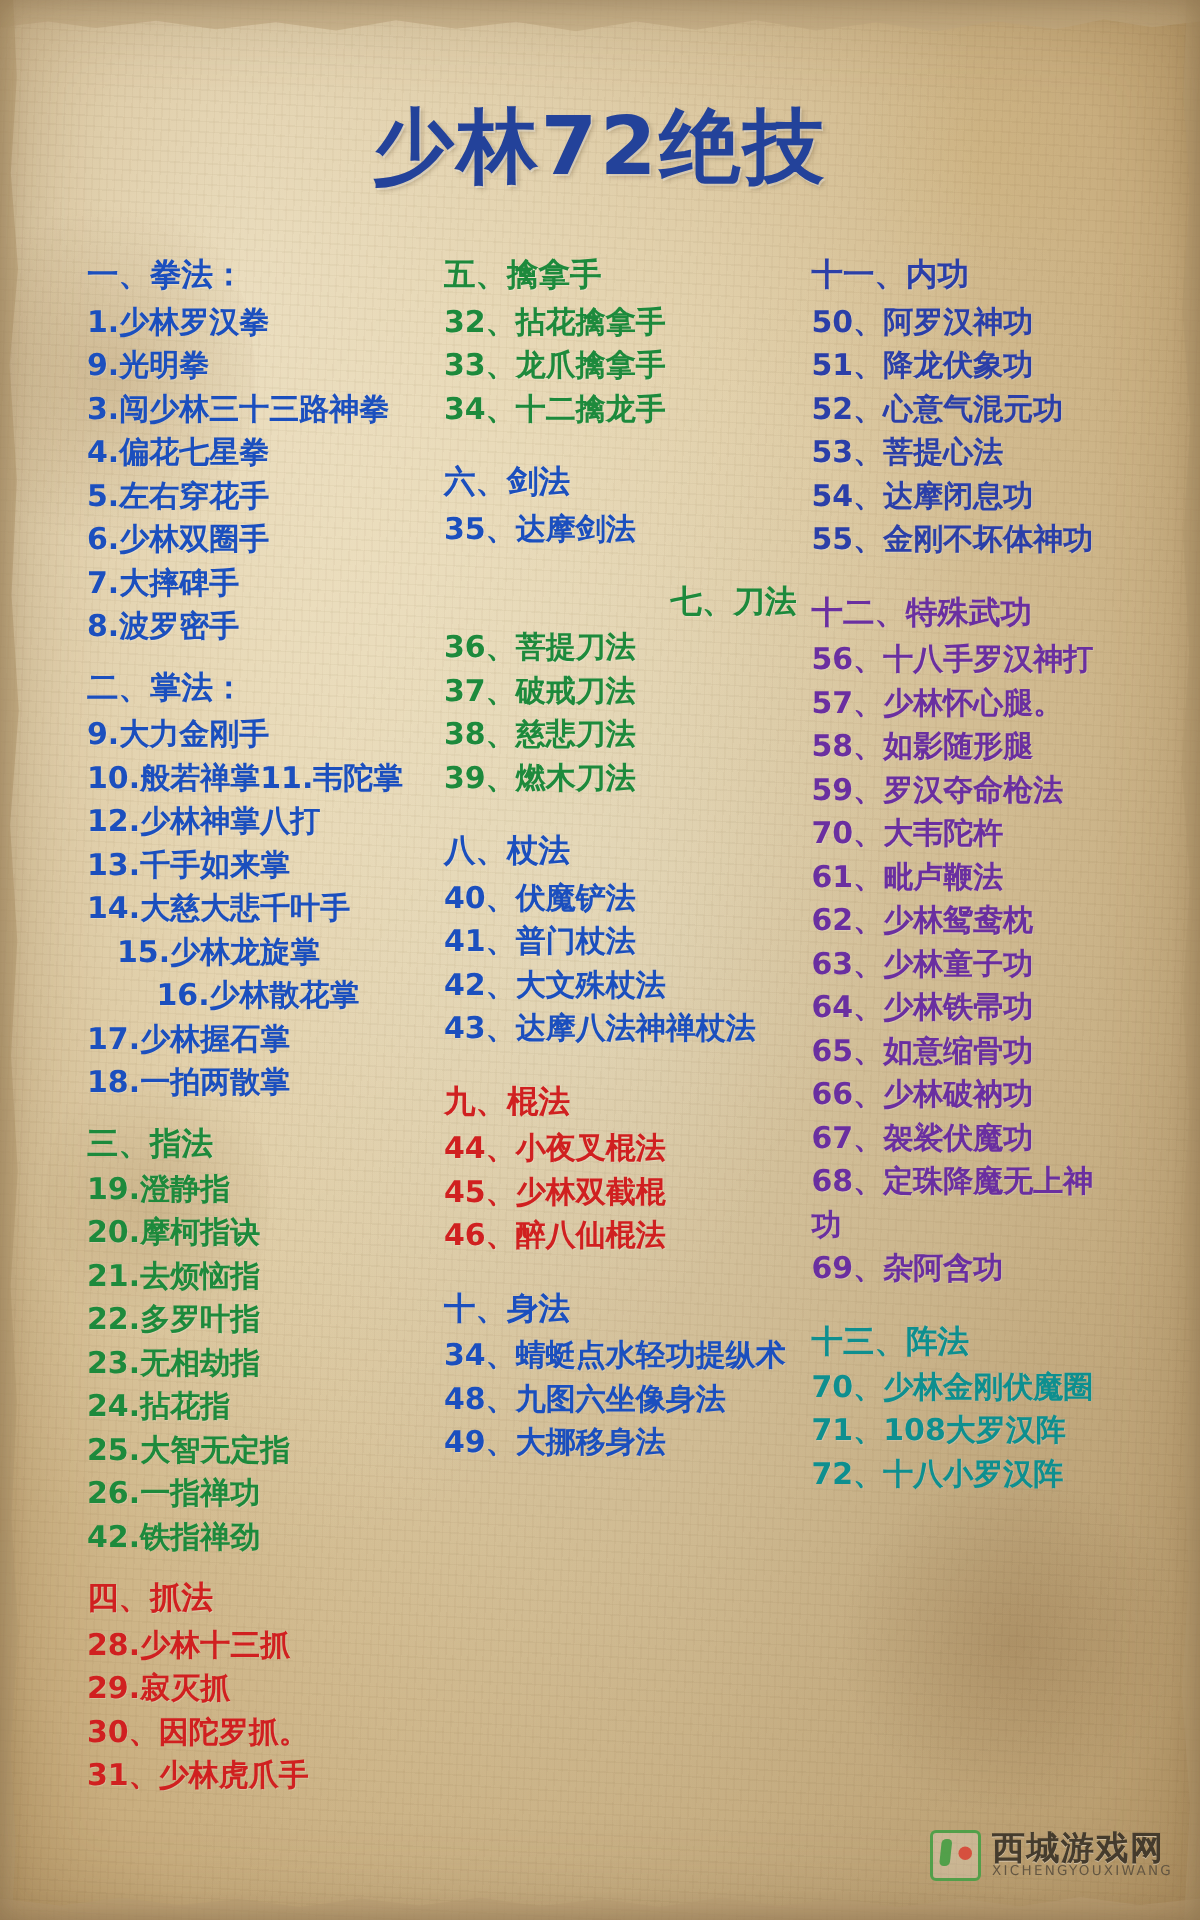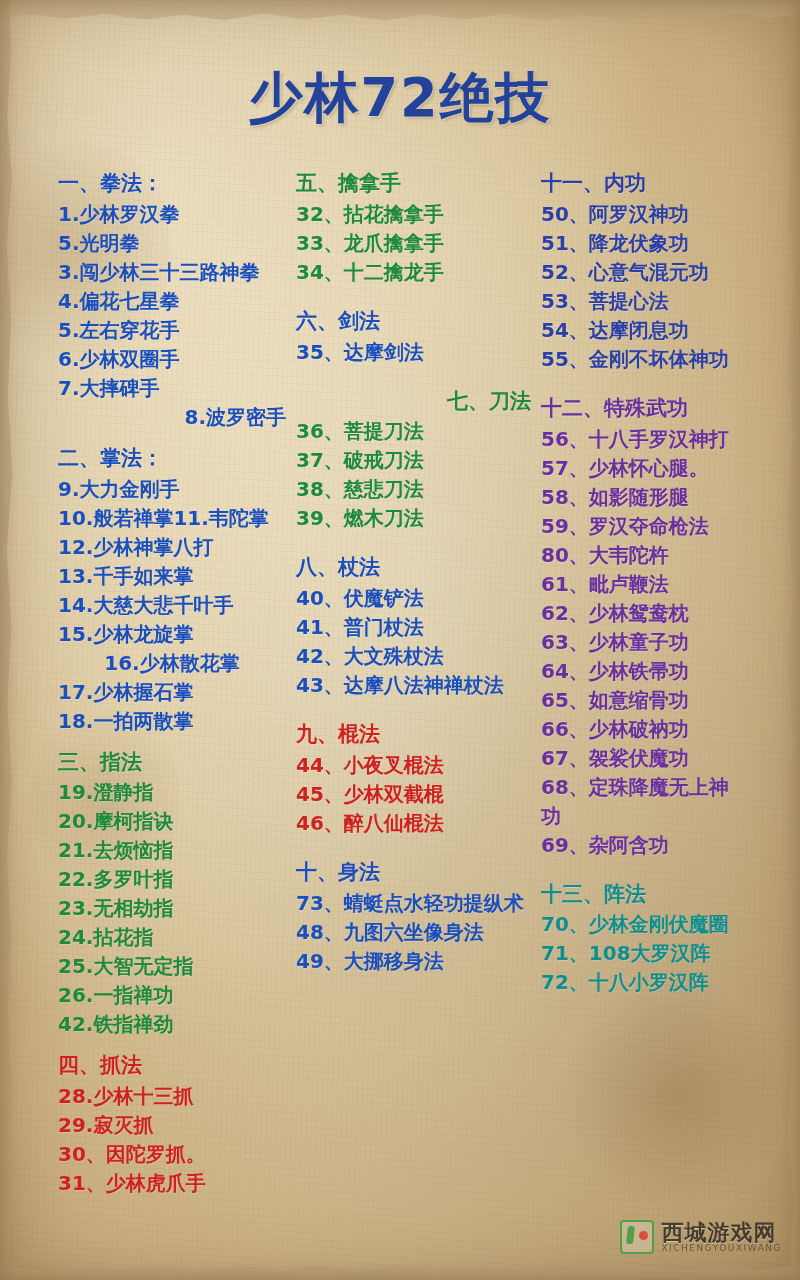--- a/index.html
+++ b/index.html
@@ -204,37 +204,37 @@
   <div class="torn-right"></div>
   <div class="edge-shade"></div>
 
   <div class="content">
     <h1 class="title">少林72绝技</h1>
     <div class="columns" id="columns">
         <div class="col col-1">
           <div class="section">
             <p class="section-head" style="color: rgb(27, 79, 190);">一、拳法：</p>
             <p class="item" style="color: rgb(27, 79, 190);">1.少林罗汉拳</p>
-            <p class="item" style="color: rgb(27, 79, 190);">5.光明拳</p>
+            <p class="item" style="color: rgb(27, 79, 190);">9.光明拳</p>
             <p class="item" style="color: rgb(27, 79, 190);">3.闯少林三十三路神拳</p>
             <p class="item" style="color: rgb(27, 79, 190);">4.偏花七星拳</p>
             <p class="item" style="color: rgb(27, 79, 190);">5.左右穿花手</p>
             <p class="item" style="color: rgb(27, 79, 190);">6.少林双圈手</p>
             <p class="item" style="color: rgb(27, 79, 190);">7.大摔碑手</p>
-            <p class="item" style="color: rgb(27, 79, 190); text-align: right;">8.波罗密手</p>
+            <p class="item" style="color: rgb(27, 79, 190);">8.波罗密手</p>
           </div>
           <div class="spacer-sm"></div>
           <div class="section">
             <p class="section-head" style="color: rgb(27, 79, 190);">二、掌法：</p>
             <p class="item" style="color: rgb(27, 79, 190);">9.大力金刚手</p>
             <p class="item" style="color: rgb(27, 79, 190);">10.般若禅掌11.韦陀掌</p>
             <p class="item" style="color: rgb(27, 79, 190);">12.少林神掌八打</p>
             <p class="item" style="color: rgb(27, 79, 190);">13.千手如来掌</p>
             <p class="item" style="color: rgb(27, 79, 190);">14.大慈大悲千叶手</p>
-            <p class="item" style="color: rgb(27, 79, 190);">15.少林龙旋掌</p>
+            <p class="item" style="color: rgb(27, 79, 190); margin-left: 20px;">15.少林龙旋掌</p>
             <p class="item" style="color: rgb(27, 79, 190); text-align: center;">16.少林散花掌</p>
             <p class="item" style="color: rgb(27, 79, 190);">17.少林握石掌</p>
             <p class="item" style="color: rgb(27, 79, 190);">18.一拍两散掌</p>
           </div>
           <div class="spacer-sm"></div>
           <div class="section">
             <p class="section-head" style="color: rgb(29, 138, 60);">三、指法</p>
             <p class="item" style="color: rgb(29, 138, 60);">19.澄静指</p>
             <p class="item" style="color: rgb(29, 138, 60);">20.摩柯指诀</p>
             <p class="item" style="color: rgb(29, 138, 60);">21.去烦恼指</p>
@@ -286,21 +286,21 @@
           <div class="spacer-md"></div>
           <div class="section">
             <p class="section-head" style="color: rgb(208, 32, 32);">九、棍法</p>
             <p class="item" style="color: rgb(208, 32, 32);">44、小夜叉棍法</p>
             <p class="item" style="color: rgb(208, 32, 32);">45、少林双截棍</p>
             <p class="item" style="color: rgb(208, 32, 32);">46、醉八仙棍法</p>
           </div>
           <div class="spacer-md"></div>
           <div class="section">
             <p class="section-head" style="color: rgb(27, 79, 190);">十、身法</p>
-            <p class="item" style="color: rgb(27, 79, 190);">73、蜻蜓点水轻功提纵术</p>
+            <p class="item" style="color: rgb(27, 79, 190);">34、蜻蜓点水轻功提纵术</p>
             <p class="item" style="color: rgb(27, 79, 190);">48、九图六坐像身法</p>
             <p class="item" style="color: rgb(27, 79, 190);">49、大挪移身法</p>
           </div>
           <div class="spacer-md"></div>
         </div>
         <div class="col col-3">
           <div class="section">
             <p class="section-head" style="color: rgb(43, 63, 168);">十一、内功</p>
             <p class="item" style="color: rgb(43, 63, 168);">50、阿罗汉神功</p>
             <p class="item" style="color: rgb(43, 63, 168);">51、降龙伏象功</p>
@@ -309,21 +309,21 @@
             <p class="item" style="color: rgb(43, 63, 168);">54、达摩闭息功</p>
             <p class="item" style="color: rgb(43, 63, 168);">55、金刚不坏体神功</p>
           </div>
           <div class="spacer-md"></div>
           <div class="section">
             <p class="section-head" style="color: rgb(106, 47, 160);">十二、特殊武功</p>
             <p class="item" style="color: rgb(106, 47, 160);">56、十八手罗汉神打</p>
             <p class="item" style="color: rgb(106, 47, 160);">57、少林怀心腿。</p>
             <p class="item" style="color: rgb(106, 47, 160);">58、如影随形腿</p>
             <p class="item" style="color: rgb(106, 47, 160);">59、罗汉夺命枪法</p>
-            <p class="item" style="color: rgb(106, 47, 160);">80、大韦陀杵</p>
+            <p class="item" style="color: rgb(106, 47, 160);">70、大韦陀杵</p>
             <p class="item" style="color: rgb(106, 47, 160);">61、毗卢鞭法</p>
             <p class="item" style="color: rgb(106, 47, 160);">62、少林鸳鸯枕</p>
             <p class="item" style="color: rgb(106, 47, 160);">63、少林童子功</p>
             <p class="item" style="color: rgb(106, 47, 160);">64、少林铁帚功</p>
             <p class="item" style="color: rgb(106, 47, 160);">65、如意缩骨功</p>
             <p class="item" style="color: rgb(106, 47, 160);">66、少林破衲功</p>
             <p class="item" style="color: rgb(106, 47, 160);">67、袈裟伏魔功</p>
             <p class="item" style="color: rgb(106, 47, 160);">68、定珠降魔无上神功</p>
             <p class="item" style="color: rgb(106, 47, 160);">69、杂阿含功</p>
           </div>

